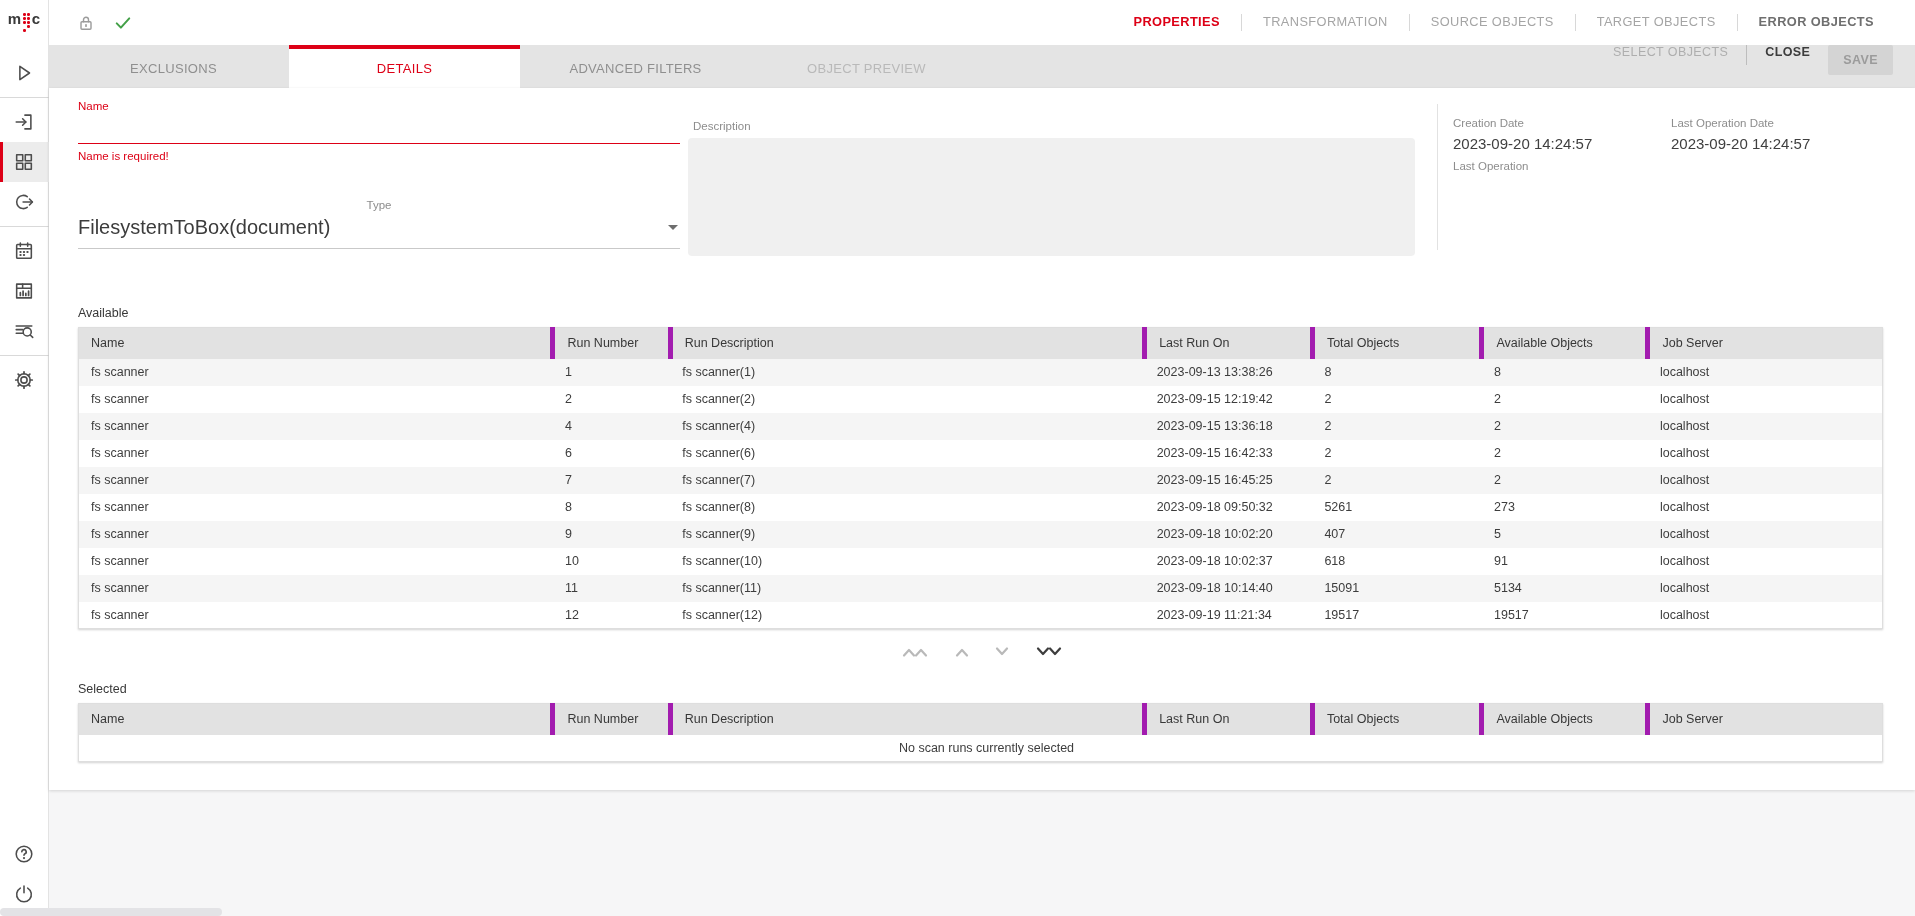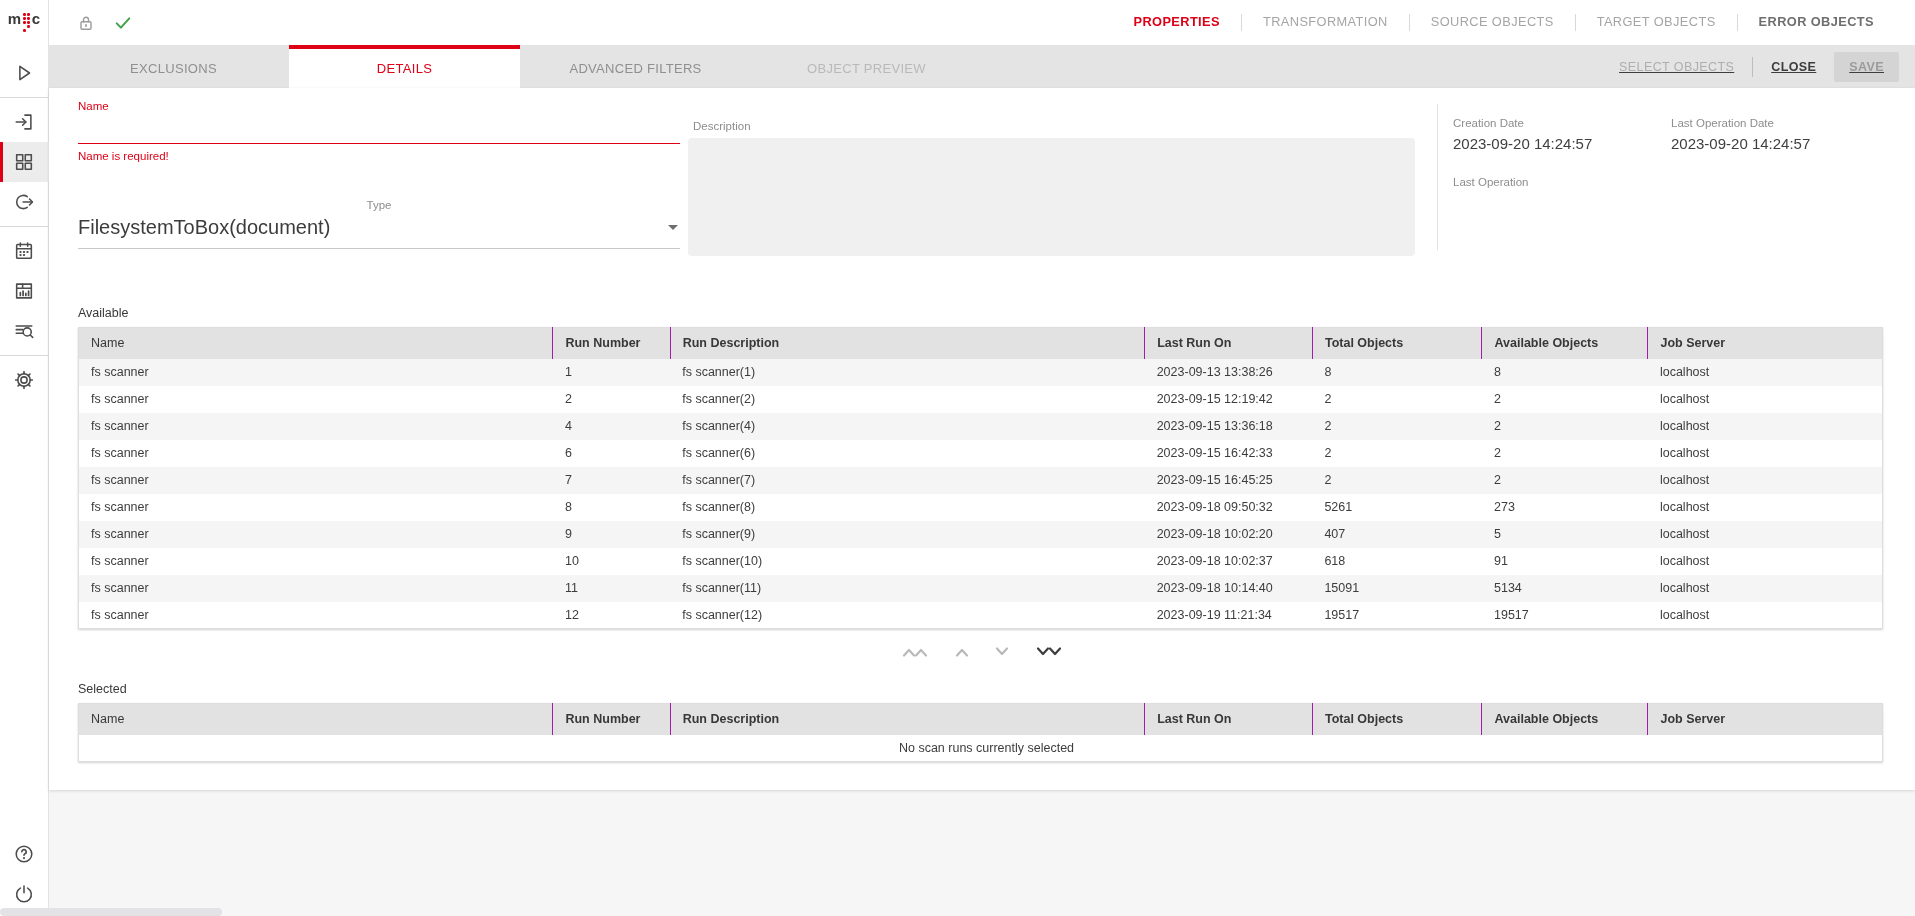--- a/index.html
+++ b/index.html
@@ -46,21 +46,21 @@
   .nav-div { width:1px; height:17px; background:#d8d8d8; }
 
   .tabbar { height:43px; background:#e4e4e4; display:flex; align-items:stretch; padding-left:9px; }
   .tab {
     width:231px; display:flex; align-items:center; justify-content:center;
     font-size:13px; font-weight:500; letter-spacing:.3px; color:#8f8f8f;
     cursor:pointer; border-top:4px solid transparent;
   }
   .tab.active { background:#fff; color:var(--accent); border-top:4px solid var(--accent); }
   .tab.disabled { color:#b9b9b9; cursor:default; }
-  .tab-actions { margin-left:auto; display:flex; align-items:center; padding-right:16px;text-decoration:underline; }
+  .tab-actions { margin-left:auto; display:flex; align-items:flex-start; padding-right:22px; }
   .btn-ghost { font-size:12.5px; font-weight:500; letter-spacing:.4px; color:#aeaeae; background:none; border:none; padding:0 14px; cursor:default; }
   .btn-close { font-size:12.5px; font-weight:700; letter-spacing:.4px; color:#3c3c3c; background:none; border:none; padding:0 14px; cursor:pointer; }
   .btn-save { font-size:12.5px; font-weight:700; letter-spacing:.4px; color:#9b9b9b; background:#d4d4d4; border:none; border-radius:2px; padding:8px 15px; margin-left:4px; cursor:default; }
   .tab-div { width:1px; height:20px; background:#bdbdbd; margin:0 4px; }
 
   
   .content { flex:1; position:relative; }
   .panel { background:#fff; height:702px; box-shadow:0 1px 3px rgba(0,0,0,.14); overflow:hidden; }
 
   .form-row { display:flex; padding:12px 0 0 29px; }
@@ -74,36 +74,36 @@
   .type-value { font-size:20px; color:#3c3c3c; }
   .caret-down { width:0; height:0; border-left:5px solid transparent; border-right:5px solid transparent; border-top:5px solid #6e6e6e; margin-right:2px; }
   .type-line { border-bottom:1px solid #c9c9c9; margin-top:9px; }
 
   .form-desc { margin-left:8px; width:727px; flex:0 0 727px; }
   .desc-label { font-size:11.5px; color:#8d8d8d; margin-left:5px; margin-top:20px; }
   .desc-box { margin-top:6px; height:118px; background:#f0f0f0; border-radius:4px; width:100%; border:none; resize:none; }
 
   .vsep { border-left:1px solid #e2e2e2; margin:4px 15px 0 22px; height:146px; }
 
-  .form-info { padding-top:17px; display:grid; grid-template-columns:218px auto; grid-auto-rows:min-content; row-gap:24px; }
+  .form-info { padding-top:17px; display:grid; grid-template-columns:218px auto; grid-auto-rows:min-content; row-gap:8px; }
   .info-label { font-size:11.5px; color:#8d8d8d; margin-bottom:6px; }
   .info-value { font-size:15px; color:#3f3f3f; }
 
   .section-title { font-size:12.5px; color:#383838; margin:47px 0 7px 29px; }
   .section-title.sel { margin-top:16px; }
 
   table.grid { border-collapse:collapse; table-layout:fixed; margin-left:29px; width:1805px;
     border:1px solid #dedede; box-shadow:0 1px 2px rgba(0,0,0,.18); }
   .col-name{width:26.3%} .col-runno{width:6.5%} .col-rundesc{width:26.3%}
   .col-lastrun{width:9.3%} .col-total{width:9.4%} .col-avail{width:9.2%} .col-job{width:13%}
   table.grid th {
     background:#e2e2e2; height:31px; text-align:left; font-weight:400;
     font-size:12.5px; color:#383838; padding:0 0 0 12px;
   }
-  table.grid th + th { border-left:1px solid #a21caf;font-weight:bold; }
+  table.grid th + th { border-left:5px solid #a21caf; }
   table.grid td { height:27px; font-size:12.5px; color:#3d3d3d; padding:0 0 0 12px; }
   table.grid tbody tr:nth-child(odd) { background:#f5f5f5; }
   table.grid tbody tr:nth-child(even) { background:#fff; }
   td.empty-msg { text-align:center; height:44px; font-size:13px; color:#333; background:#fff !important; }
 
   .pager { display:flex; justify-content:center; align-items:center; gap:14px; margin-top:9px; height:28px; }
   .pager button { background:none; border:none; padding:4px 6px; cursor:pointer; display:flex; align-items:center; }
   .chev { stroke:#b9b9b9; fill:none; stroke-width:2.2; stroke-linecap:round; stroke-linejoin:round; }
   .chev.dark { stroke:#3d3d3d; }
 

